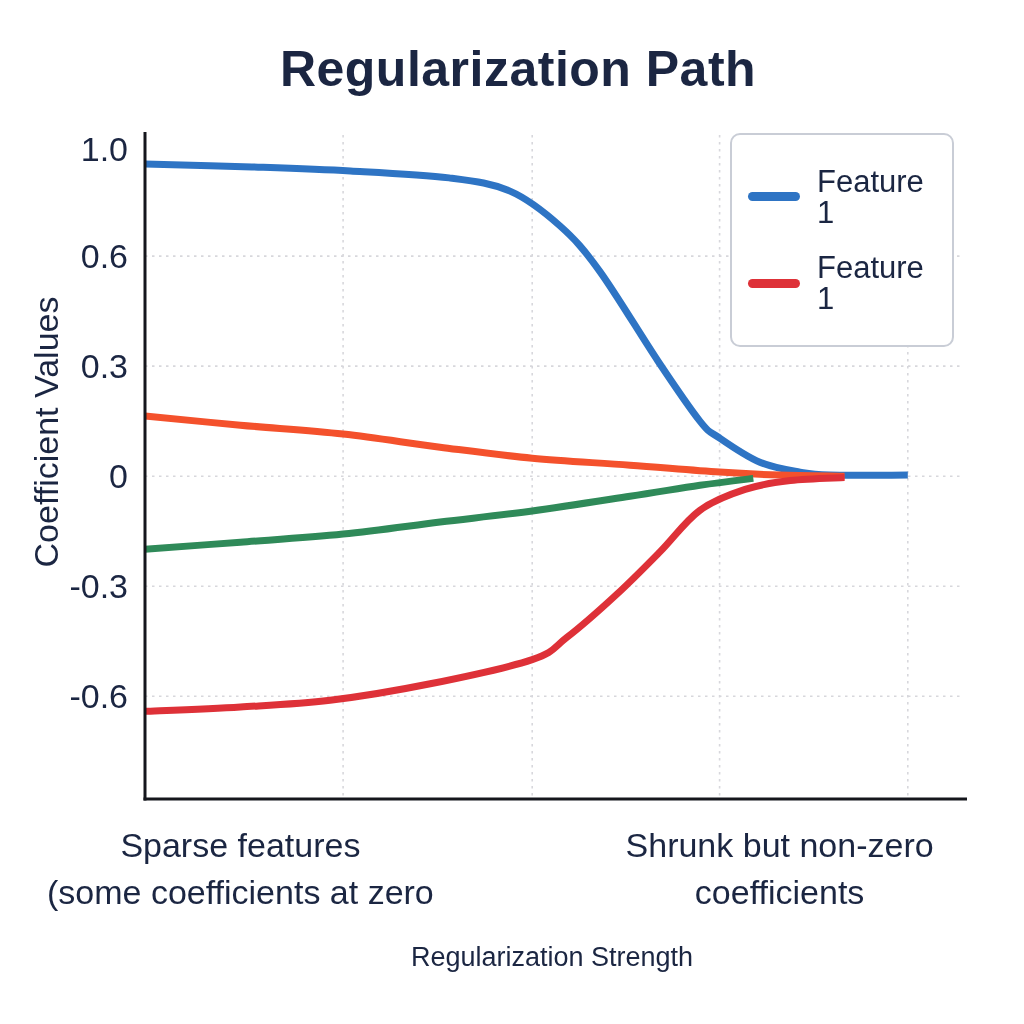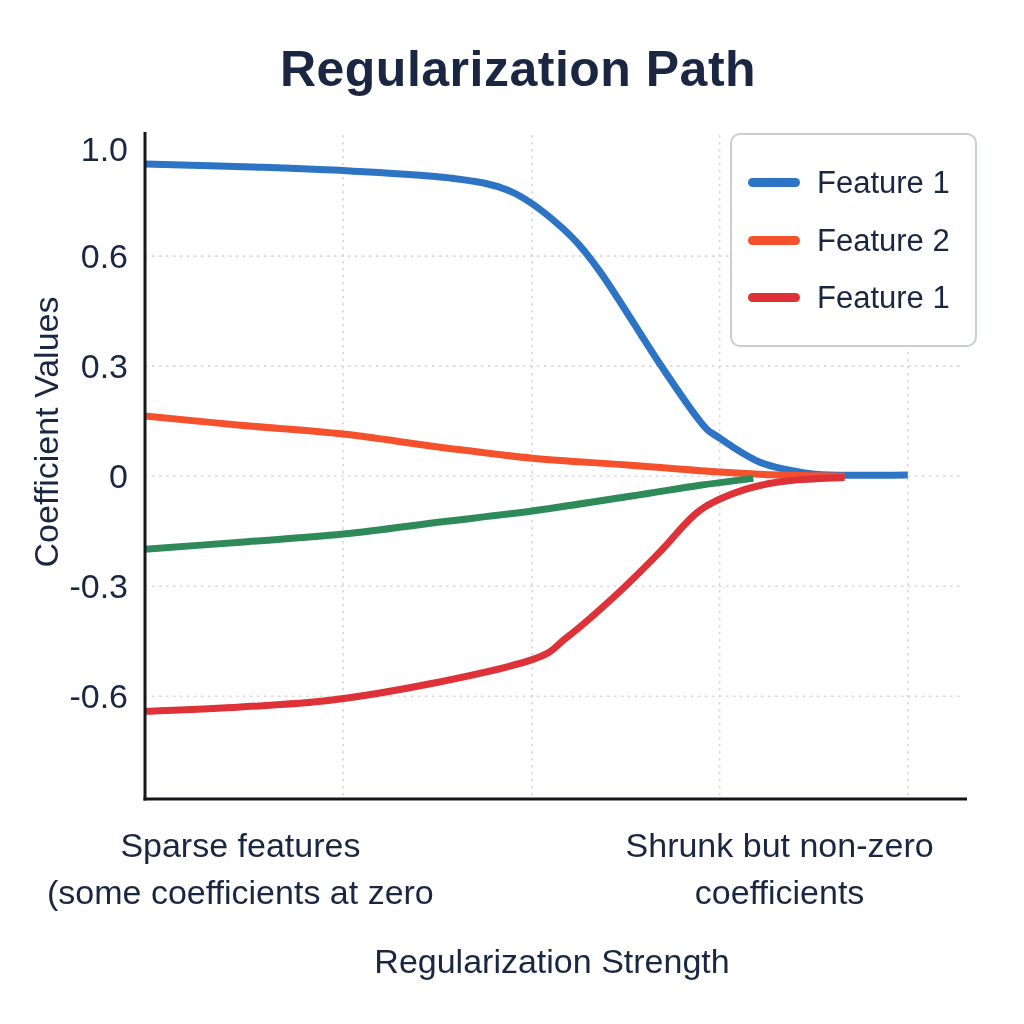--- a/index.html
+++ b/index.html
@@ -18,29 +18,29 @@
   svg#chart{position:absolute; left:0; top:0;}
   svg text{fill:var(--text); font-family:"Liberation Sans", sans-serif;}
   .grid{stroke:var(--grid); stroke-width:1.6; stroke-dasharray:2.5 4.5; fill:none;}
   .spine{stroke:var(--spine); stroke-width:3; fill:none;}
   .series{fill:none; stroke-width:7; stroke-linejoin:round; stroke-linecap:butt;}
   .tick{font-size:34px;}
   .ytick{text-anchor:end;}
   .xtick{text-anchor:middle;}
   .axis-label-x{
     position:absolute; left:552px; top:942px; transform:translateX(-50%);
-    font-size:34px; white-space:nowrap;
+    font-size:27px; white-space:nowrap;
   }
   .axis-label-y{
     position:absolute; left:46px; top:432px;
     transform:translate(-50%,-50%) rotate(-90deg);
     font-size:34px; white-space:nowrap;
   }
   .legend{
-    position:absolute; left:730px; top:133px; width:247px; height:214px;
+    position:absolute; left:730px; top:133px; width:224px; height:214px;
     box-sizing:border-box; background:#fff;
     border:2px solid var(--legend-border); border-radius:10px;
     display:flex; flex-direction:column; justify-content:space-evenly;
     padding:6px 12px 6px 16px;
   }
   .lg-row{display:flex; align-items:center; gap:17px;}
   .lg-swatch{width:52px; height:9px; border-radius:5px; flex:0 0 auto;}
   .lg-label{font-size:31px; line-height:1; color:var(--text);}
 </style>
 </head>
@@ -77,21 +77,17 @@
 
   <div class="axis-label-y">Coefficient Values</div>
   <div class="axis-label-x">Regularization Strength</div>
 
   <div class="legend">
       <div class="lg-row">
         <span class="lg-swatch" style="background: rgb(46, 116, 196);"></span>
         <span class="lg-label">Feature 1</span>
       </div>
       <div class="lg-row">
-        <span class="lg-swatch" style="background: rgb(244, 81, 44);"></span>
-        <span class="lg-label">Feature 2</span>
-      </div>
-      <div class="lg-row">
         <span class="lg-swatch" style="background: rgb(222, 49, 56);"></span>
         <span class="lg-label">Feature 1</span>
       </div>
     </div>
 </div>
 
 </body></html>

